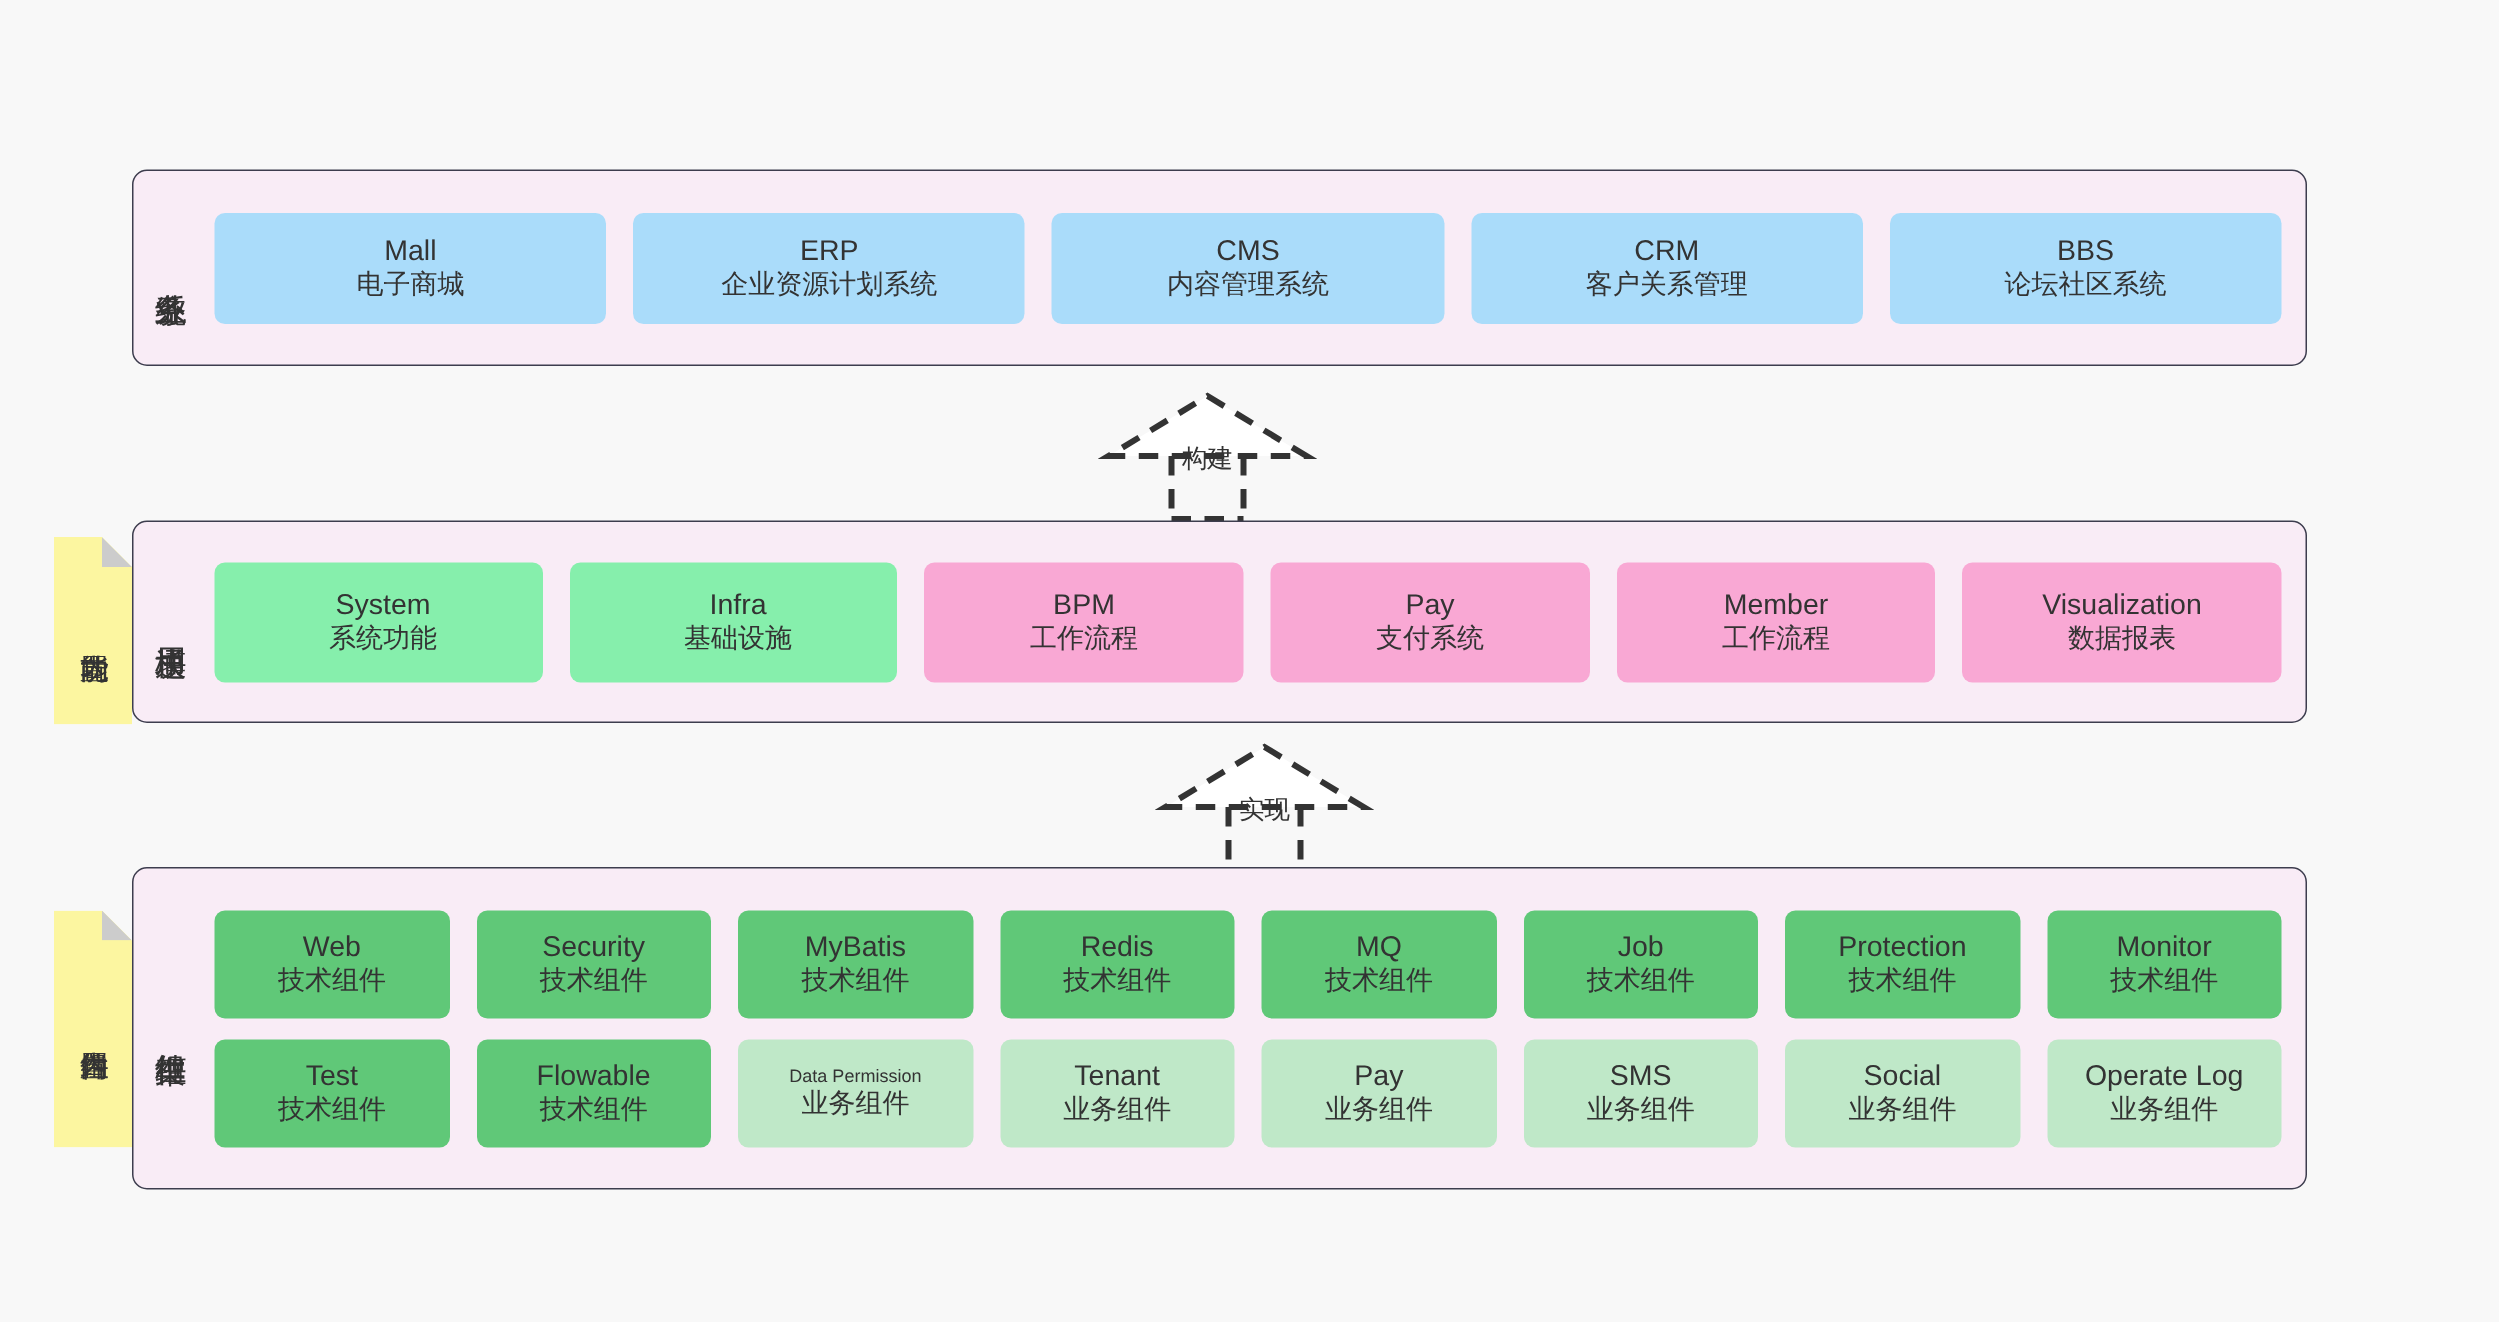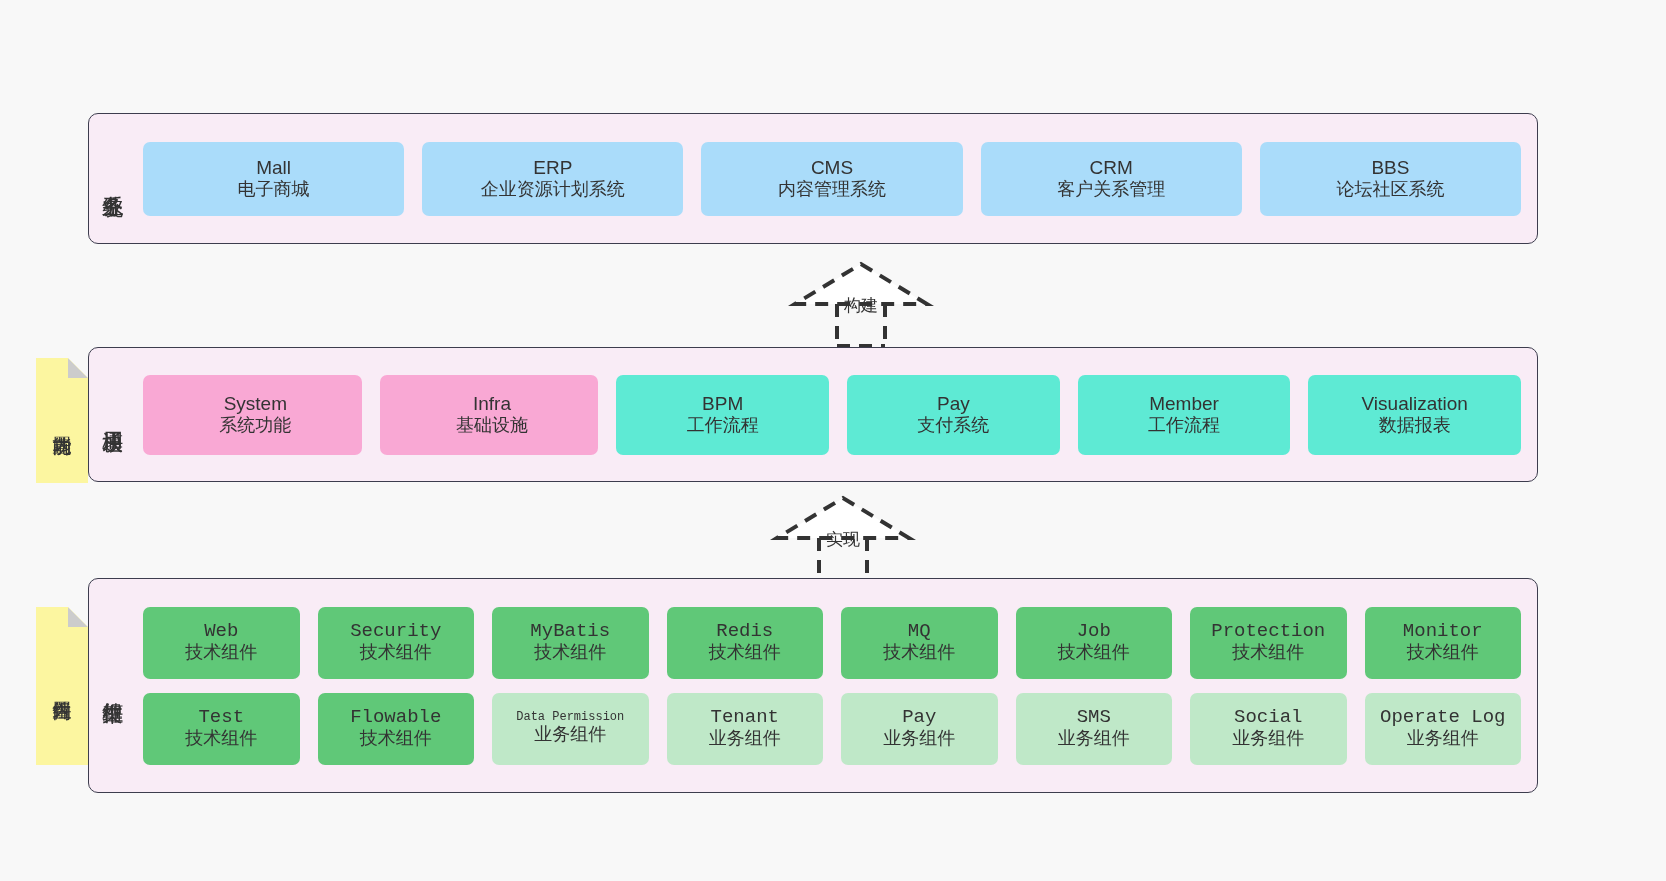--- a/index.html
+++ b/index.html
@@ -85,29 +85,29 @@
     font-size: 19px;
     color: #333333;
   }
   .node .cn {
     font-size: 18px;
     color: #333333;
   }
   .node.triple .en { font-size: 12px; }
 
   .node.blue      { background: #aadcfa; }
-  .node.red       { background: #f9a8d4; padding-left: 12px; }
-  .node.pink      { background: #5eead4; text-align: right; }
+  .node.red       { background: #86efac; padding-left: 12px; }
+  .node.pink      { background: #f9a8d4; text-align: right; }
   .node.green     { background: #60c878; }
   .node.lightgreen{ background: #bfe8c8; }
 
   
   #layer-business .node { height: 74px; }
   #layer-modules  .node { height: 80px; }
-  #layer-framework .node { height: 72px; font-family: Liberation Mono, monospace; }
+  #layer-framework .node { height: 72px; }
 
   
   .note {
     position: absolute;
     background: #fcf6a0;
     width: 52px;
     box-sizing: border-box;
     display: flex;
     align-items: center;
     justify-content: center;
@@ -177,21 +177,21 @@
           <span class="cn">客户关系管理</span>
         </div>
         <div class="node blue">
           <span class="en">BBS</span>
           <span class="cn">论坛社区系统</span>
         </div>
       </div>
     </div>
   </div>
 
-  <div class="arrow" id="arrow-build" style="left:788px; top:258px; width:146px; height:90px;">
+  <div class="arrow" id="arrow-build" style="left:732px; top:258px; width:146px; height:90px;">
     <svg width="146" height="90" viewBox="0 0 146 90" fill="none">
 
       <path d="M 73 6 L 139 46 L 7 46 Z" fill="#ffffff" stroke="#333333" stroke-width="4" stroke-dasharray="13 9" stroke-linejoin="miter"></path>
 
       <path d="M 49 46 L 49 88 M 97 46 L 97 88 M 49 88 L 97 88" stroke="#333333" stroke-width="4" stroke-dasharray="13 9" fill="none"></path>
     </svg>
     <span class="arrow-label" style="top:36px;">构建</span>
   </div>
 
   <div class="layer" id="layer-modules" style="left:88px; top:347px; width:1450px; height:135px;">

